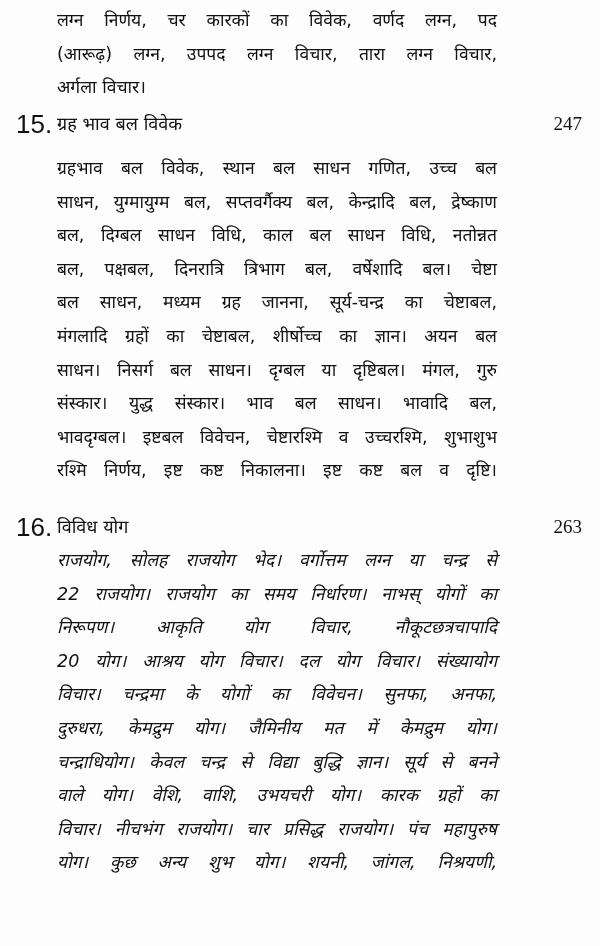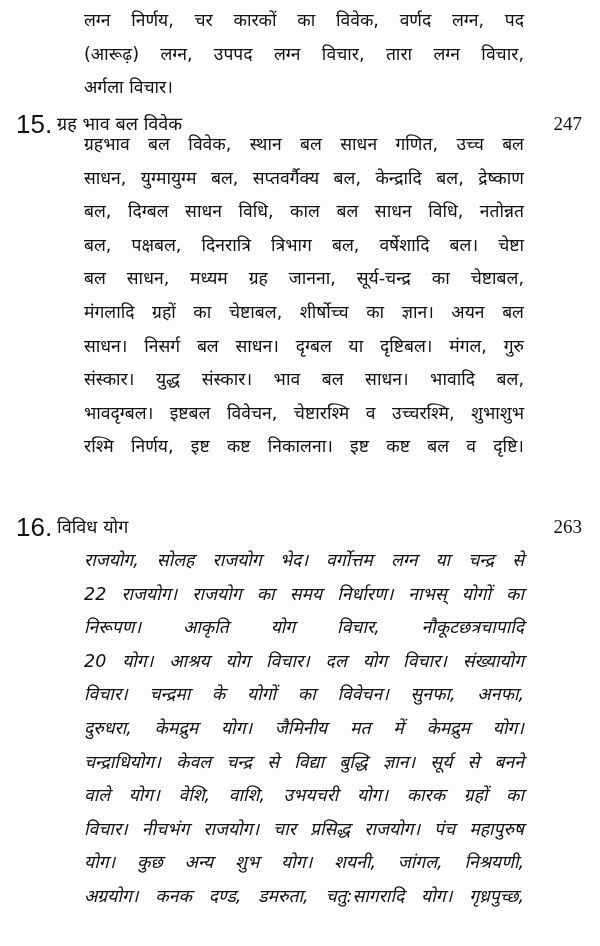--- a/index.html
+++ b/index.html
@@ -20,21 +20,20 @@
       left: 0;
       top: 0;
       width: 600px;
       height: 946px;
       background: #fdfdfd;
     }
     .para {
       position: absolute;
       left: 57px;
       width: 440px;
-      margin-left: 27px;
     }
     .line {
       display: block;
       height: 33.6px;
       line-height: 33.6px;
       font-size: 17.5px;
       white-space: nowrap;
       text-align: justify;
       text-align-last: justify;
       letter-spacing: 0;
@@ -83,21 +82,21 @@
     <span class="line">(आरूढ़) लग्न, उपपद लग्न विचार, तारा लग्न विचार,</span>
     <span class="line last">अर्गला विचार।</span>
   </div>
 
   <div class="heading" style="top:107px;">
     <span class="num">15.</span>
     <span class="title">ग्रह भाव बल विवेक</span>
     <span class="pageno">247</span>
   </div>
 
-  <div class="para" style="top:128px;">
+  <div class="para" style="top:152px;">
     <span class="line">ग्रहभाव बल विवेक, स्थान बल साधन गणित, उच्च बल</span>
     <span class="line">साधन, युग्मायुग्म बल, सप्तवर्गैक्य बल, केन्द्रादि बल, द्रेष्काण</span>
     <span class="line">बल, दिग्बल साधन विधि, काल बल साधन विधि, नतोन्नत</span>
     <span class="line">बल, पक्षबल, दिनरात्रि त्रिभाग बल, वर्षेशादि बल। चेष्टा</span>
     <span class="line">बल साधन, मध्यम ग्रह जानना, सूर्य-चन्द्र का चेष्टाबल,</span>
     <span class="line">मंगलादि ग्रहों का चेष्टाबल, शीर्षोच्च का ज्ञान। अयन बल</span>
     <span class="line">साधन। निसर्ग बल साधन। दृग्बल या दृष्टिबल। मंगल, गुरु</span>
     <span class="line">संस्कार। युद्ध संस्कार। भाव बल साधन। भावादि बल,</span>
     <span class="line">भावदृग्बल। इष्टबल विवेचन, चेष्टारश्मि व उच्चरश्मि, शुभाशुभ</span>
     <span class="line">रश्मि निर्णय, इष्ट कष्ट निकालना। इष्ट कष्ट बल व दृष्टि।</span>
@@ -113,17 +112,16 @@
     <span class="line">राजयोग, सोलह राजयोग भेद। वर्गोत्तम लग्न या चन्द्र से</span>
     <span class="line">22 राजयोग। राजयोग का समय निर्धारण। नाभस् योगों का</span>
     <span class="line">निरूपण। आकृति योग विचार, नौकूटछत्रचापादि</span>
     <span class="line">20 योग। आश्रय योग विचार। दल योग विचार। संख्यायोग</span>
     <span class="line">विचार। चन्द्रमा के योगों का विवेचन। सुनफा, अनफा,</span>
     <span class="line">दुरुधरा, केमद्रुम योग। जैमिनीय मत में केमद्रुम योग।</span>
     <span class="line">चन्द्राधियोग। केवल चन्द्र से विद्या बुद्धि ज्ञान। सूर्य से बनने</span>
     <span class="line">वाले योग। वेशि, वाशि, उभयचरी योग। कारक ग्रहों का</span>
     <span class="line">विचार। नीचभंग राजयोग। चार प्रसिद्ध राजयोग। पंच महापुरुष</span>
     <span class="line">योग। कुछ अन्य शुभ योग। शयनी, जांगल, निश्रयणी,</span>
-    <span class="line">अग्रयोग। कनक दण्ड, डमरुता, चतु:सागरादि योग। गृध्रपुच्छ,</span>
 
   </div>
 
 </div>
 
 </body></html>

